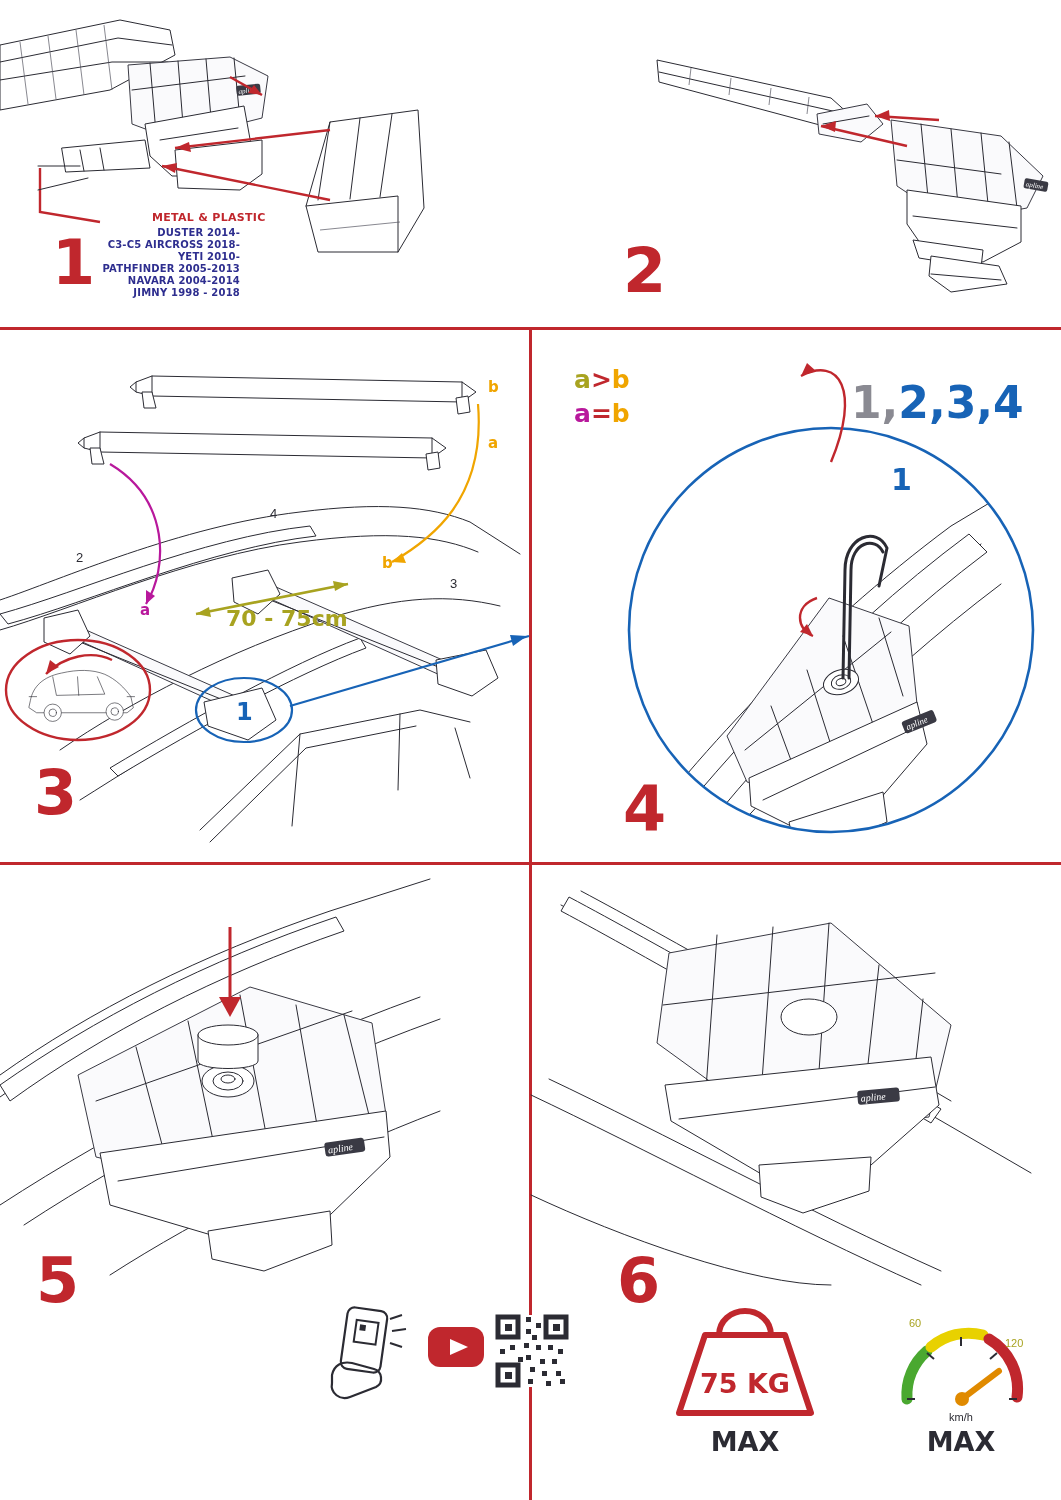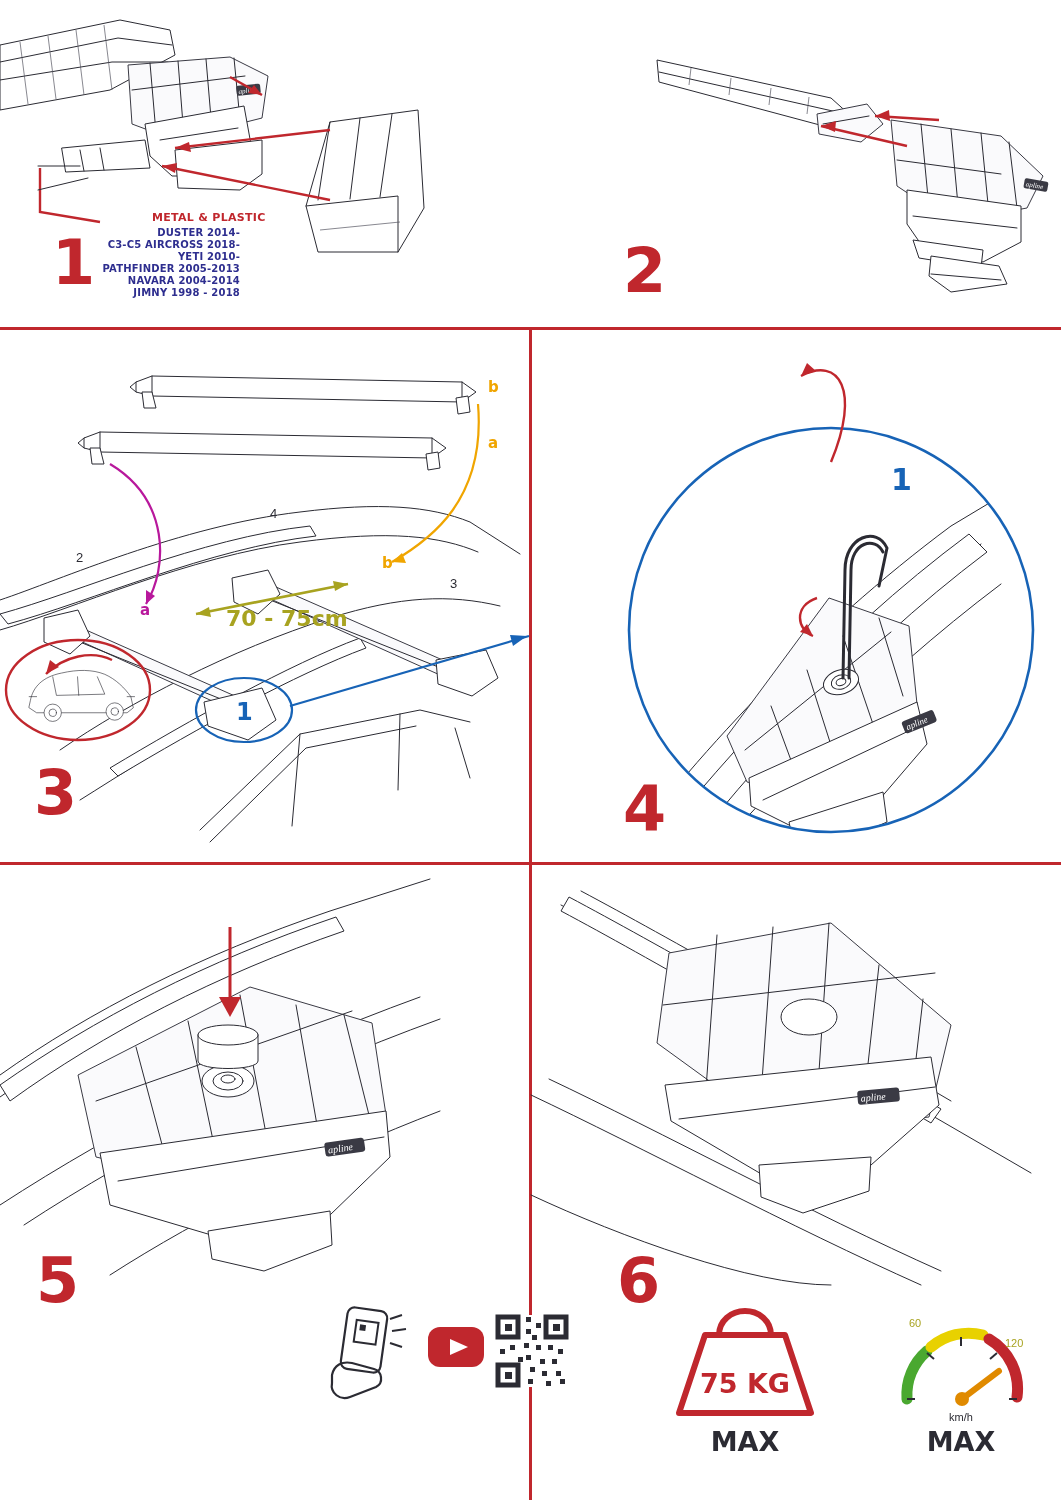--- a/index.html
+++ b/index.html
@@ -211,20 +211,30 @@
       </g>
       <path class="red" d="M46 344 C64 326 92 320 112 330"></path>
       <path class="redfill" d="M46 344 l4 -14 l9 7 Z"></path>
 
       <path class="blue" d="M290 376 L529 306"></path>
       <path class="redfill" style="fill:#1763b6" d="M529 306 l-17 -1 l3 11 Z" transform="translate(-2,0)"></path>
     </svg>
     <div class="stepnum" style="left:34px;top:432px">3</div>
   </div>
 
+  <div class="panel" style="left:570px;top:360px;width:200px;height:80px">
+    <svg width="200" height="80" viewBox="0 0 200 80">
+      <text class="ab" x="4" y="28">
+        <tspan fill="#a8a320">a</tspan><tspan fill="#c0272d">&gt;</tspan><tspan fill="#f0a500">b</tspan>
+      </text>
+      <text class="ab" x="4" y="62">
+        <tspan fill="#b8189c">a</tspan><tspan fill="#c0272d">=</tspan><tspan fill="#f0a500">b</tspan>
+      </text>
+    </svg>
+  </div>
 
   <div class="panel" style="left:531px;top:330px;width:530px;height:532px">
     <svg width="530" height="532" viewBox="0 0 530 532">
       <defs>
         <clipPath id="zoomclip">
             <circle cx="300" cy="300" r="202"></circle>
           </clipPath>
       </defs>
       <g clip-path="url(#zoomclip)">
         <path class="ln" d="M80 540 C160 430 280 300 420 196 L530 130"></path>
@@ -254,20 +264,27 @@
         <path class="ln" style="stroke-width:3" d="M318 348 L320 240 C320 212 344 206 352 222"></path>
       </g>
       <circle class="blue" cx="300" cy="300" r="202" style="stroke-width:2.6"></circle>
 
       <path class="red" d="M286 268 C262 276 266 300 282 306"></path>
       <path class="redfill" d="M282 306 l-13 -4 l7 -8 Z"></path>
       <path class="red" d="M300 132 C330 60 308 26 270 46"></path>
       <path class="redfill" d="M270 46 l6 -13 l9 8 Z"></path>
       <text class="cnum" style="font-size:30px" x="360" y="160">1</text>
     </svg>
+    <div class="panel" style="left:320px;top:44px;width:200px;height:60px">
+      <svg width="210" height="60" viewBox="0 0 210 60">
+        <text class="bignum1234" x="0" y="44">
+          <tspan fill="#8a8a92">1,</tspan><tspan fill="#1763b6">2,3,4</tspan>
+        </text>
+      </svg>
+    </div>
     <div class="stepnum" style="left:92px;top:448px">4</div>
   </div>
 
   <div class="panel" style="left:0;top:865px;width:529px;height:635px">
     <svg width="529" height="420" viewBox="0 0 529 420">
       <path class="ln" d="M0 210 C90 146 200 90 330 46 L430 14"></path>
       <path class="ln" d="M0 232 C96 164 210 106 340 62"></path>
       <path class="ln-fill" d="M0 220 C94 154 206 96 336 52 L344 66 C216 110 104 168 10 236 Z"></path>
       <path class="ln" d="M0 340 C120 262 260 190 420 132"></path>
       <path class="ln" d="M24 360 C140 284 280 212 440 154"></path>

